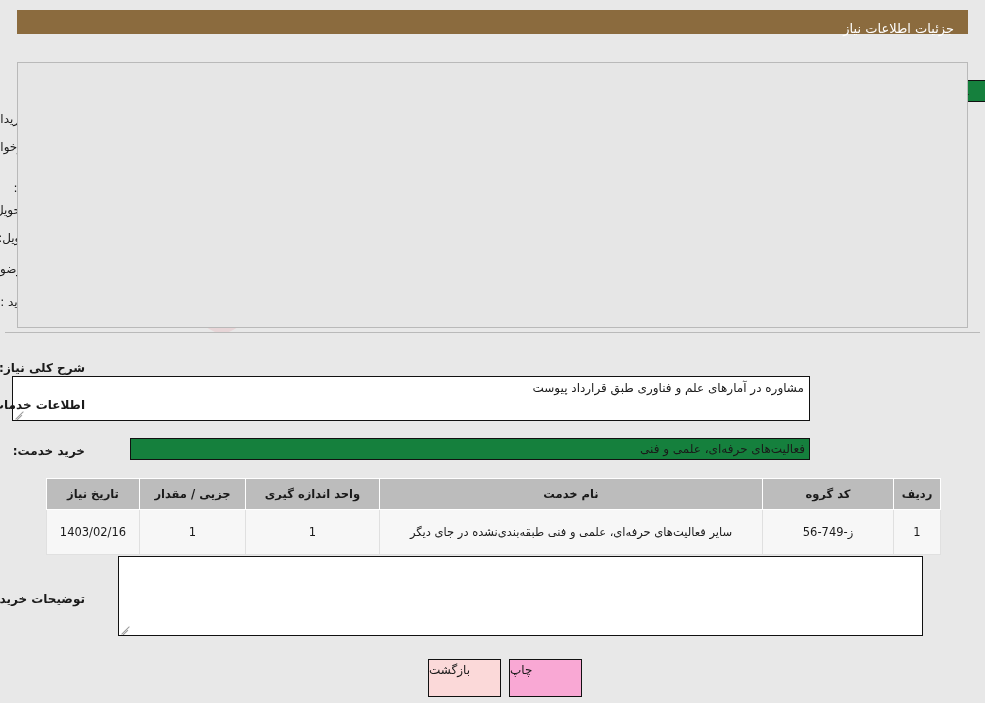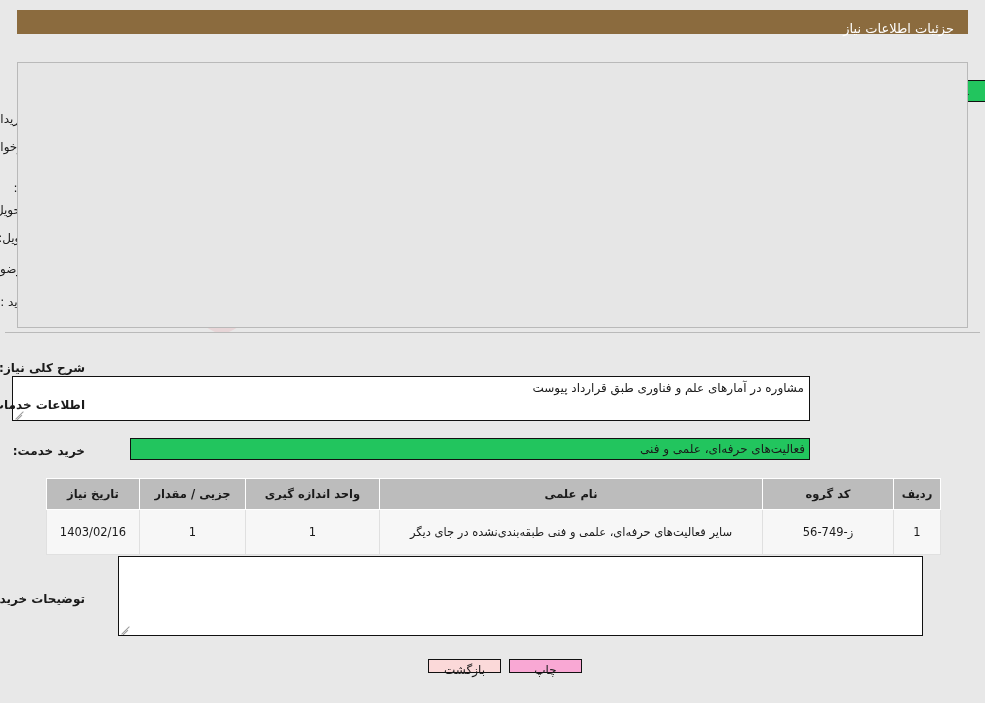--- a/index.html
+++ b/index.html
@@ -76,21 +76,21 @@
     position: absolute;
     font-size: 12px;
     color: #1a1a1a;
     text-align: right;
     white-space: nowrap;
   }
   .lbl.wrap { white-space: normal; line-height: 15px; }
 
   .fld {
     position: absolute;
-    background: #22c55e;
+    background: #15803d;
     border: 1px solid #111111;
     box-sizing: border-box;
     height: 22px;
     line-height: 20px;
     font-size: 12px;
     padding: 0 4px;
     color: #1a1a1a;
     overflow: hidden;
     white-space: nowrap;
     text-align: right;
@@ -209,26 +209,26 @@
     height: 38px;
     padding: 3px 5px;
     text-align: center;
     vertical-align: middle;
     line-height: 15px;
   }
 
   
   .btn {
     position: absolute;
-    height: 14px;
+    height: 38px;
     border: 1px solid #111111;
     box-sizing: border-box;
     font-size: 12px;
     line-height: 20px;
-    text-align: center;
+    text-align: left;
     cursor: pointer;
     color: #1a1a1a;
     z-index: 2;
   }
   .btn.print  { background: #f9a8d4; }
   .btn.back   { background: #fbd9d9; }
 </style>
 </head>
 <body>
 
@@ -312,21 +312,21 @@
       <col style="width:131px">
       <col style="width:383px">
     <col style="width:134px">
       <col style="width:106px">
       <col style="width:93px">
   </colgroup>
   <thead>
     <tr>
       <th>ردیف</th>
       <th>کد گروه</th>
-      <th>نام علمی</th>
+      <th>نام خدمت</th>
       <th>واحد اندازه گیری</th>
       <th>جزیی / مقدار</th>
       <th>تاریخ نیاز</th>
     </tr>
   </thead>
   <tbody>
     <tr>
       <td>1</td>
       <td>ز-749-56</td>
       <td>سایر فعالیت‌های حرفه‌ای، علمی و فنی طبقه‌بندی‌نشده در جای دیگر</td>

